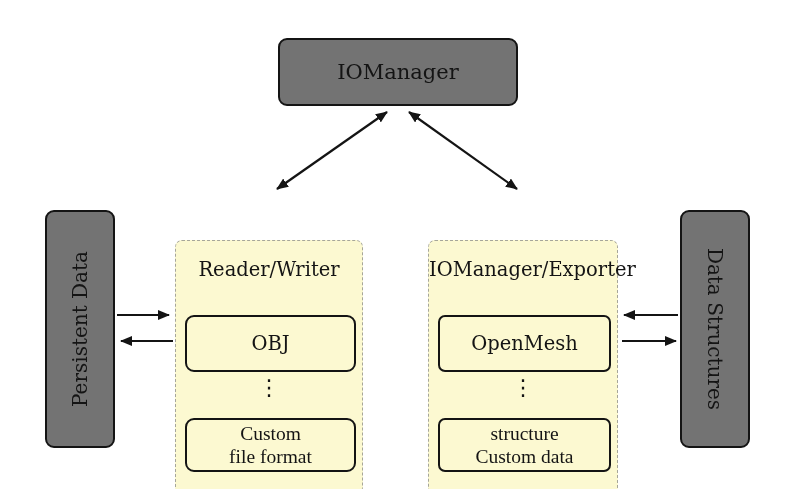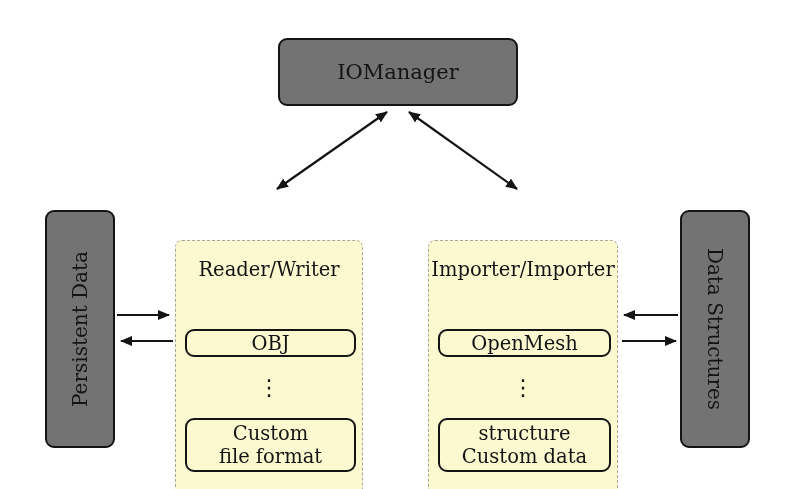--- a/index.html
+++ b/index.html
@@ -43,24 +43,24 @@
     text-align:center; font-size:19.5px;
   }
   .inner-node {
     position:absolute; box-sizing:border-box;
     background:var(--group-fill,#fcf9d1);
     border:2.5px solid var(--node-border,#141414);
     border-radius:9px;
     display:flex; flex-direction:column; align-items:center; justify-content:center;
     text-align:center; font-size:19.5px; line-height:23px;
   }
-  .inner-top    { left:9px; top:88px;  height:28px; }
-  .inner-bottom { left:9px; top:177px; height:54px; }
+  .inner-top    { left:9px; top:74px;  height:57px; }
+  .inner-bottom { left:9px; top:177px; height:54px;font-family:Liberation Serif, serif; }
   .w-rw { width:171px; }
-  .w-ie { width:173px; }
+  .w-ie { width:173px;border-radius:7px; }
   .dots {
     position:absolute; left:0; top:128px; width:100%; height:38px;
     display:flex; align-items:center; justify-content:center;
     font-size:22px; line-height:1;
   }
 </style>
 </head>
 <body>
 
 <div class="stage">
@@ -99,21 +99,21 @@
     <div class="dots">
       <span>⋮</span>
     </div>
     <div class="inner-node inner-bottom w-rw">
       <span>Custom</span>
       <span>file format</span>
     </div>
   </div>
 
   <div class="group group-right">
-    <div class="group-title">Importer/Importer</div>
+    <div class="group-title">IOManager/Exporter</div>
     <div class="inner-node inner-top w-ie">
       <span>OpenMesh</span>
     </div>
     <div class="dots">
       <span>⋮</span>
     </div>
     <div class="inner-node inner-bottom w-ie">
       <span>structure</span>
       <span>Custom data</span>
     </div>

